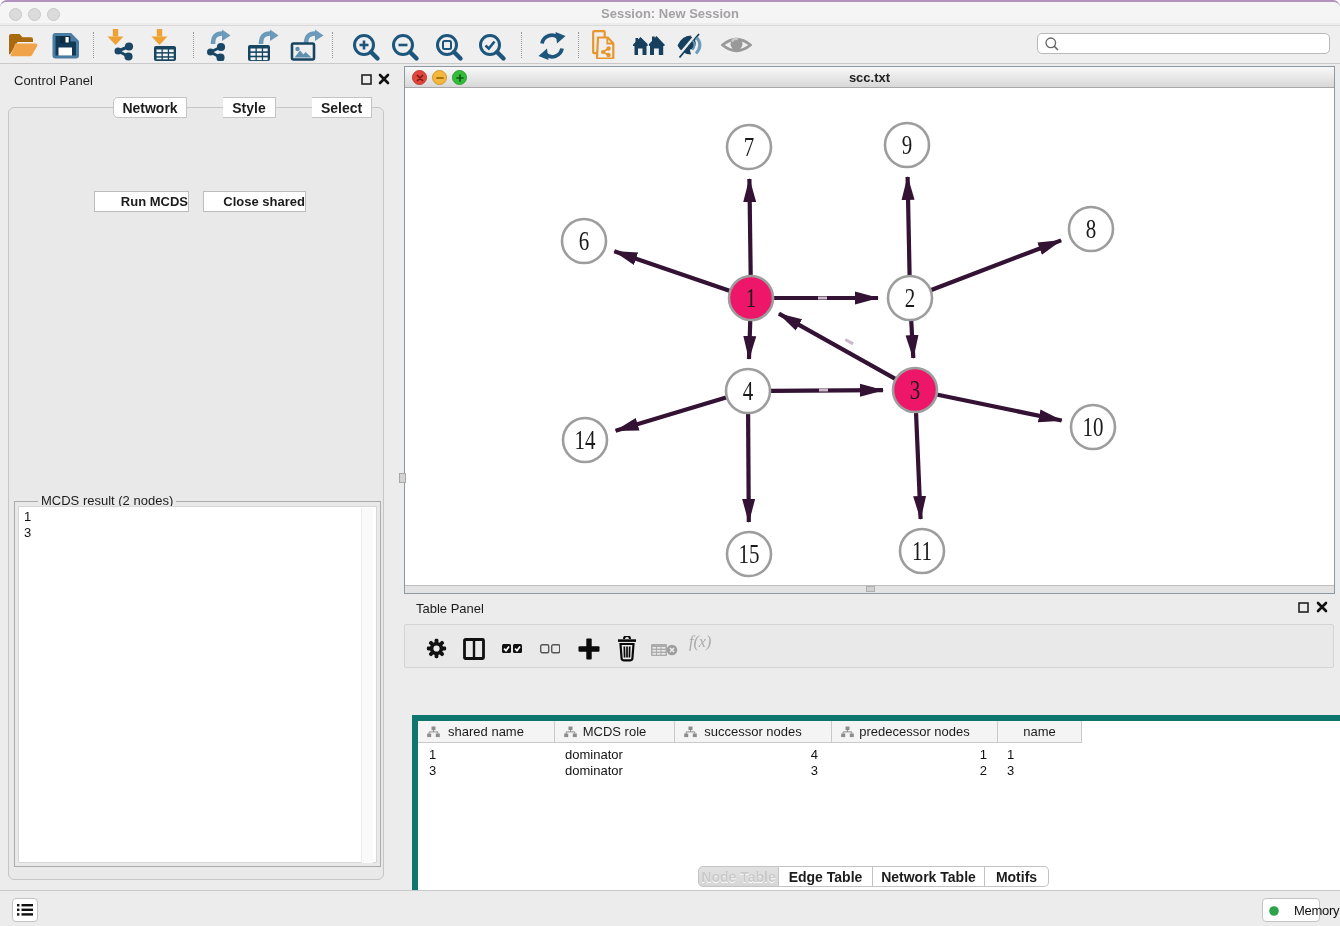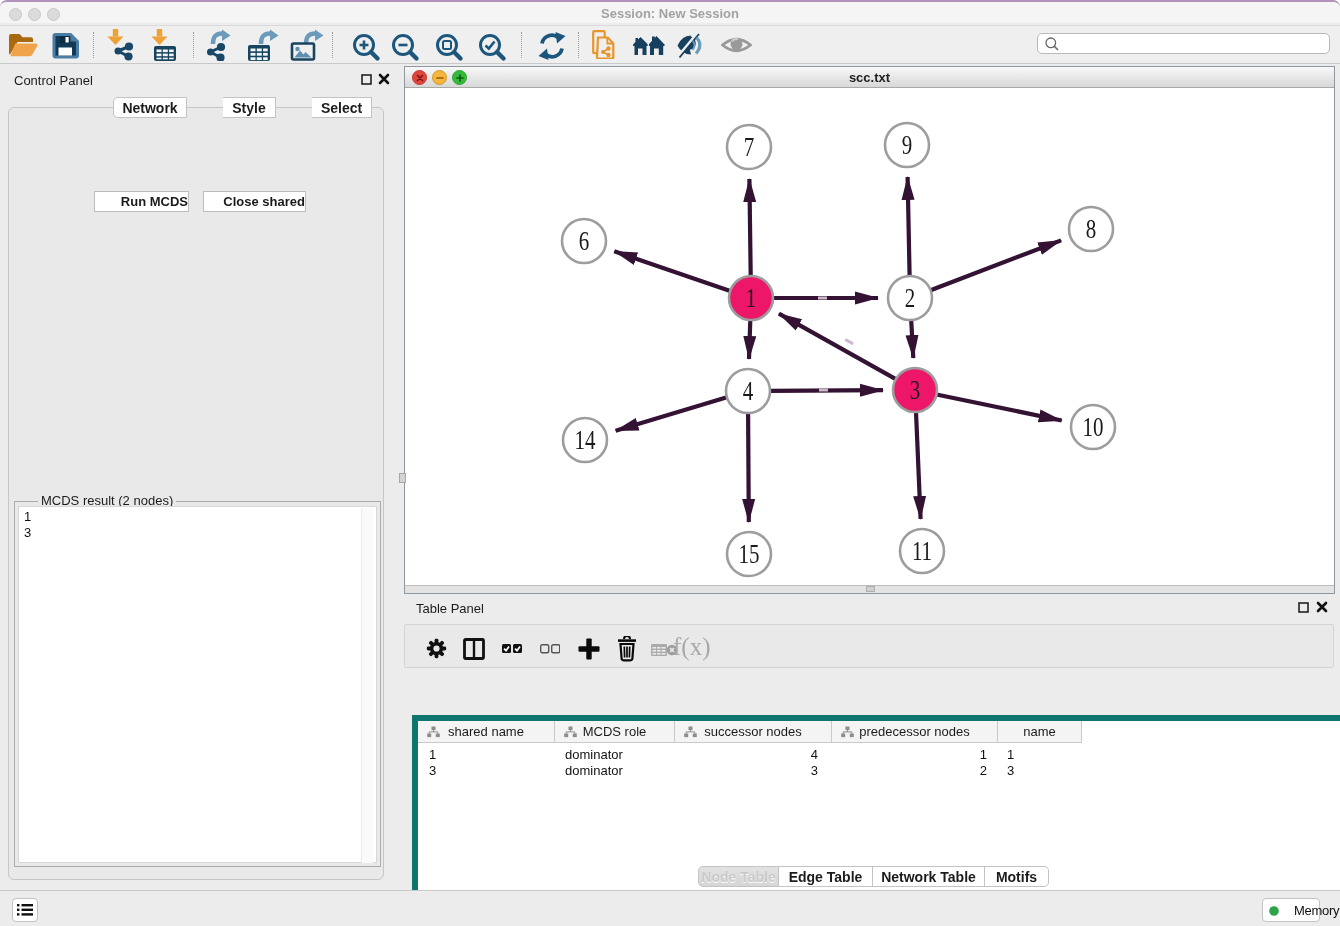--- a/index.html
+++ b/index.html
@@ -402,21 +402,21 @@
           <rect x="6" y="9" width="3.5" height="1.6"></rect>
           <rect x="10.5" y="9" width="4" height="1.6"></rect>
         <rect x="1.5" y="12" width="3.5" height="1.6"></rect>
           <rect x="6" y="12" width="3.5" height="1.6"></rect>
           <rect x="10.5" y="12" width="4" height="1.6"></rect>
       </g>
       <circle cx="21" cy="9" r="5.3" fill="#9e9e9e"></circle>
       <path d="M19 7 L23 11 M23 7 L19 11" stroke="#e9e9e9" stroke-width="1.7"></path>
     </svg>
 
-    <div style="position:absolute;left:268px;top:8px;font-family:'Liberation Serif',serif;font-size:25px;color:#a9a9a9">f(x)</div>
+    <div style="position:absolute;left:284px;top:8px;font-family:'Liberation Serif',serif;font-style:italic;font-size:16px;color:#a9a9a9">f(x)</div>
   </div>
   <div id="tp-table">
     <div class="hrow" style="width:918px">
       <div class="hcell" style="left:0;width:137px"><svg class="hic" width="13" height="12" viewBox="0 0 13 12">
             <g fill="#8c8c8c">
               <rect x="4.5" y="0.5" width="4" height="3.6"></rect>
               <rect x="0.2" y="7.5" width="4" height="3.6"></rect>
               <rect x="8.8" y="7.5" width="4" height="3.6"></rect>
             </g>
             <path d="M6.5 4.1 V5.9 M2.2 7.5 V5.9 H10.8 V7.5" fill="none" stroke="#8c8c8c" stroke-width="1"></path>

